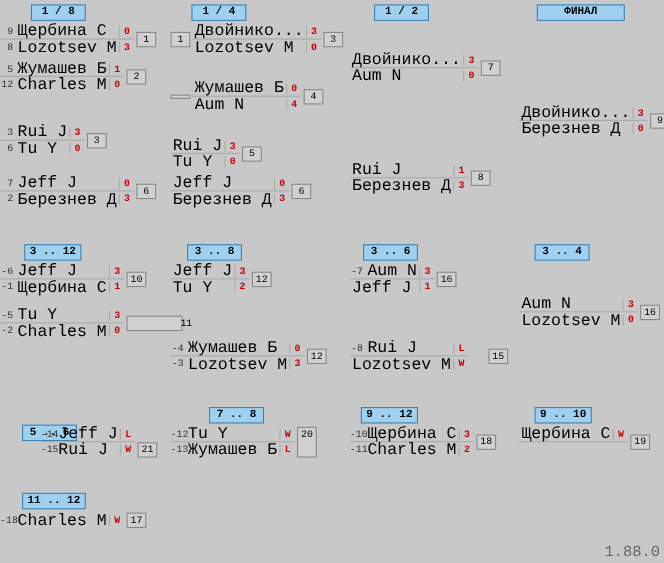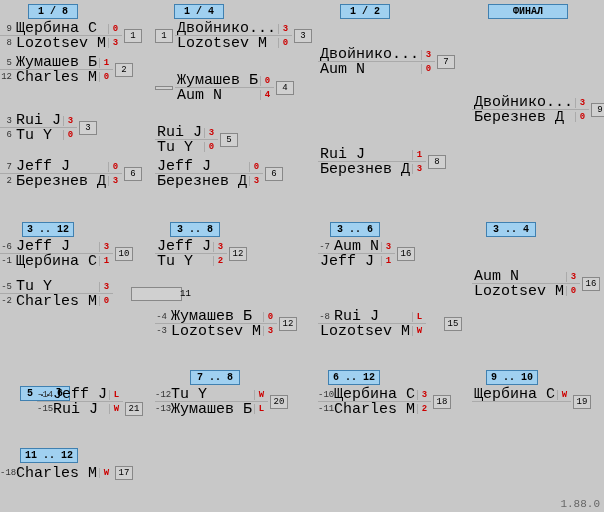--- a/index.html
+++ b/index.html
@@ -66,21 +66,21 @@
       font-size: 9px;
       color: #333;
       width: 14px;
       text-align: right;
       padding-right: 2px;
     }
     .version {
       position: absolute;
       bottom: 2px;
       right: 4px;
-      font-size: 11px;
+      font-size: 14px;
       color: #666;
     }
   </style>
 </head>
 <body>
 
 <div class="bracket-container">
 
   <div style="position:absolute; top:4px; left:28px;">
     <span class="section-label">1 / 8</span>
@@ -288,21 +288,21 @@
         <span class="seed-label">-5</span>
         <span class="player-name">Tu Y</span>
         <span class="player-score">3</span>
       </div>
       <div class="match-row">
         <span class="seed-label">-2</span>
         <span class="player-name">Charles M</span>
         <span class="player-score">0</span>
       </div>
     </div>
-    <span class="match-number" style="margin-left:18px;padding-left:48px;">11</span>
+    <span class="match-number" style="margin-left:2px;padding-left:48px;">11</span>
   </div>
 
   <div style="position:absolute; top:222px; left:170px;">
     <span class="section-label">3 .. 8</span>
   </div>
 
   <div style="position:absolute; top:240px; left:155px; display:flex; align-items:center;">
     <div>
       <div class="match-row">
         <span class="player-name">Jeff J</span>
@@ -401,38 +401,38 @@
         <span class="player-score" style="color:#cc0000;">W</span>
       </div>
     </div>
     <span class="match-number" style="margin-left:2px;">21</span>
   </div>
 
   <div style="position:absolute; top:370px; left:170px;padding-left:20px;">
     <span class="section-label">7 .. 8</span>
   </div>
 
-  <div style="position:absolute; top:388px; left:155px; display:flex; align-items:center;">
+  <div style="position:absolute; top:388px; left:155px; display:flex; ">
     <div>
       <div class="match-row">
         <span class="seed-label">-12</span>
         <span class="player-name">Tu Y</span>
         <span class="player-score" style="color:#cc0000;">W</span>
       </div>
       <div class="match-row">
         <span class="seed-label">-13</span>
         <span class="player-name">Жумашев Б</span>
         <span class="player-score" style="color:#cc0000;">L</span>
       </div>
     </div>
     <span class="match-number" style="margin-left:2px;">20</span>
   </div>
 
   <div style="position:absolute; top:370px; left:328px;">
-    <span class="section-label">6 .. 12</span>
+    <span class="section-label">9 .. 12</span>
   </div>
 
   <div style="position:absolute; top:388px; left:318px; display:flex; align-items:center;">
     <div>
       <div class="match-row">
         <span class="seed-label">-10</span>
         <span class="player-name">Щербина С</span>
         <span class="player-score">3</span>
       </div>
       <div class="match-row">

